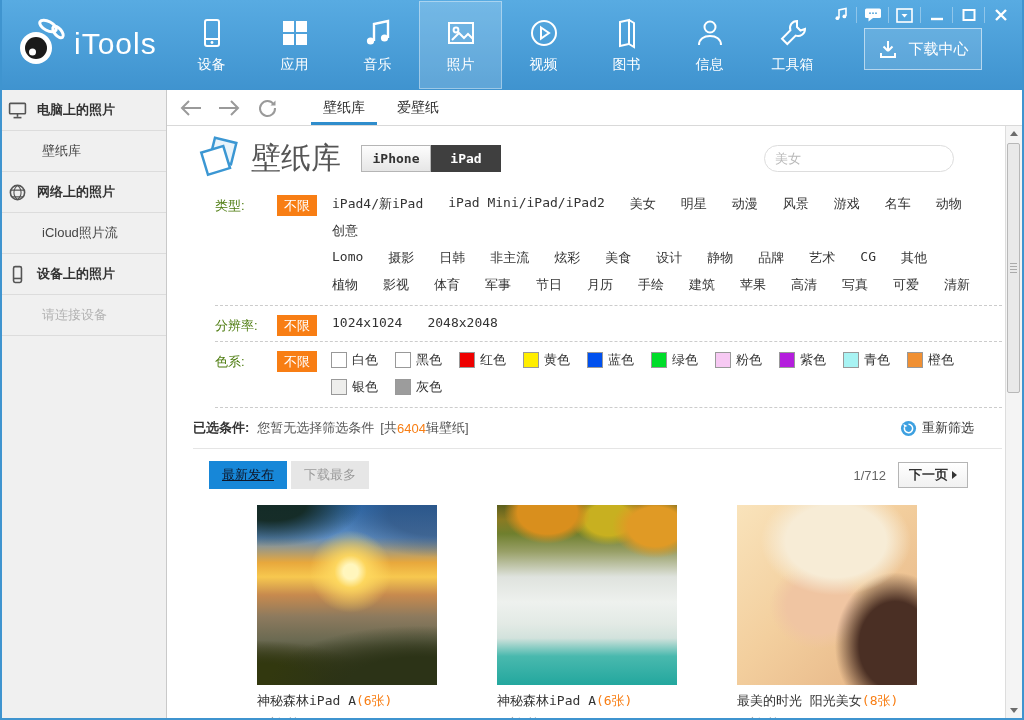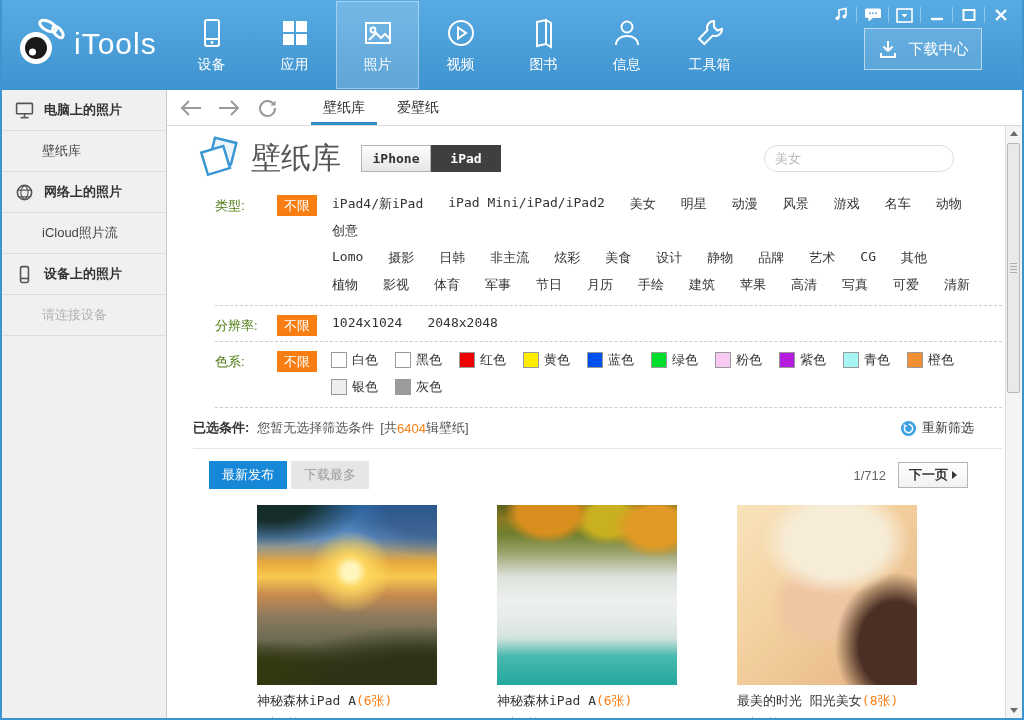--- a/index.html
+++ b/index.html
@@ -20,21 +20,21 @@
   .winctrls { position:absolute; top:4px; right:6px; display:flex; align-items:center; }
   .wc { width:31px; height:22px; display:flex; align-items:center; justify-content:center; cursor:pointer; }
   .wc-sep { width:1px; height:16px; background:rgba(255,255,255,.35); }
   .download-btn { position:absolute; right:40px; top:28px; width:118px; height:42px;
       background:rgba(255,255,255,.13); border:1px solid rgba(255,255,255,.55);
       display:flex; align-items:center; justify-content:center; gap:11px; color:#fff; font-size:15px; cursor:pointer; }
 
   
   .body-row { flex:1; display:flex; min-height:0; }
   .sidebar { width:165px; flex:0 0 165px; background:#f0f0f0; border-right:1px solid #c9c9c9; }
-  .side-header { height:41px; display:flex; align-items:center; gap:10px; padding-left:13px;
+  .side-header { height:41px; display:flex; align-items:center; gap:10px; padding-left:6px;
       font-weight:bold; color:#333; border-bottom:1px solid #dcdcdc; }
   .side-item { height:41px; display:flex; align-items:center; padding-left:40px; color:#444;
       border-bottom:1px solid #dcdcdc; cursor:pointer; }
   .side-item.selected { background:#4f9fd9; color:#fff; border-bottom-color:#4f9fd9; }
   .side-item.disabled { color:#b3b3b3; }
 
   .main { flex:1; background:#fff; display:flex; flex-direction:column; position:relative; min-width:0; }
 
   
   .toolbar { height:36px; flex:0 0 36px; border-bottom:1px solid #d9d9d9; display:flex; align-items:flex-end; padding-left:10px; }
@@ -75,21 +75,21 @@
   
   .selected-row { margin-left:26px; padding:11px 0; border-bottom:1px solid #e5e5e5; display:flex; align-items:center; }
   .sel-label { font-weight:bold; color:#333; margin-right:8px; }
   .sel-text { color:#555; }
   .sel-count { color:#f87e14; }
   .refilter { margin-left:auto; margin-right:28px; display:flex; align-items:center; gap:5px; color:#333; cursor:pointer; }
 
   
   .sort-row { margin:12px 0 0 42px; display:flex; align-items:center; }
   .sort-btn { padding:5px 13px; cursor:pointer; }
-  .sort-btn.active { background:#1787d8; color:#ffffff; }
+  .sort-btn.active { background:#1787d8; color:#0f172a;text-decoration:underline; }
   .sort-btn.idle { background:#e6e6e6; color:#999; margin-left:4px; }
   .page-info { margin-left:auto; color:#666; margin-right:12px; }
   .next-btn { border:1px solid #b5b5b5; padding:3px 10px; margin-right:34px; display:flex; align-items:center; gap:4px;
       font-weight:bold; color:#333; cursor:pointer; background:linear-gradient(#fff,#f1f1f1); }
   .next-arrow { width:0; height:0; border-left:5px solid #333; border-top:4px solid transparent; border-bottom:4px solid transparent; }
 
   
   .grid { margin:16px 0 0 90px; display:flex; gap:60px; }
   .card { width:180px; }
   .card-img { width:180px; height:180px; cursor:pointer; }
@@ -155,20 +155,28 @@
       </div>
       <div class="nav-item">
         <svg viewBox="0 0 32 32" fill="#fff">
           <rect x="4" y="4" width="11" height="11"></rect>
             <rect x="17" y="4" width="11" height="11"></rect>
             <rect x="4" y="17" width="11" height="11"></rect>
             <rect x="17" y="17" width="11" height="11"></rect>
         </svg>
         <span class="nlabel">应用</span>
       </div>
+      <div class="nav-item">
+        <svg viewBox="0 0 32 32">
+          <path d="M12 24V7l14-3v17" fill="none" stroke="#fff" stroke-width="2.4"></path>
+          <circle cx="8.5" cy="24" r="3.6" fill="#fff"></circle>
+            <circle cx="22.5" cy="21" r="3.6" fill="#fff"></circle>
+        </svg>
+        <span class="nlabel">音乐</span>
+      </div>
       <div class="nav-item active">
         <svg viewBox="0 0 32 32" fill="none" stroke="#fff" stroke-width="2">
           <rect x="4" y="6" width="24" height="20"></rect>
             <circle cx="11" cy="13" r="2.4"></circle>
             <path d="M7 23l7-7 5 5 4-4 5 5"></path>
         </svg>
         <span class="nlabel">照片</span>
       </div>
       <div class="nav-item">
         <svg viewBox="0 0 32 32" fill="none" stroke="#fff" stroke-width="2">

